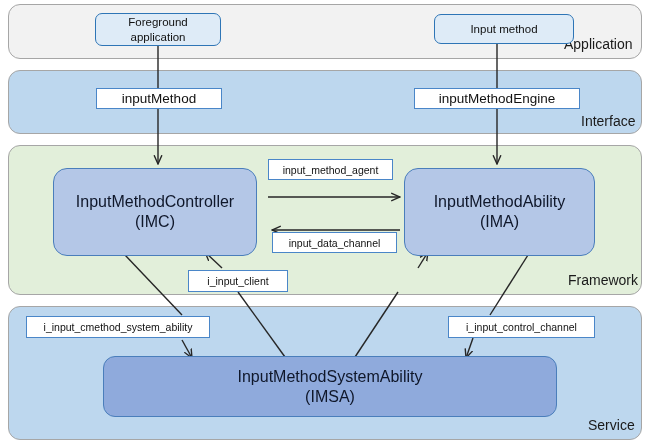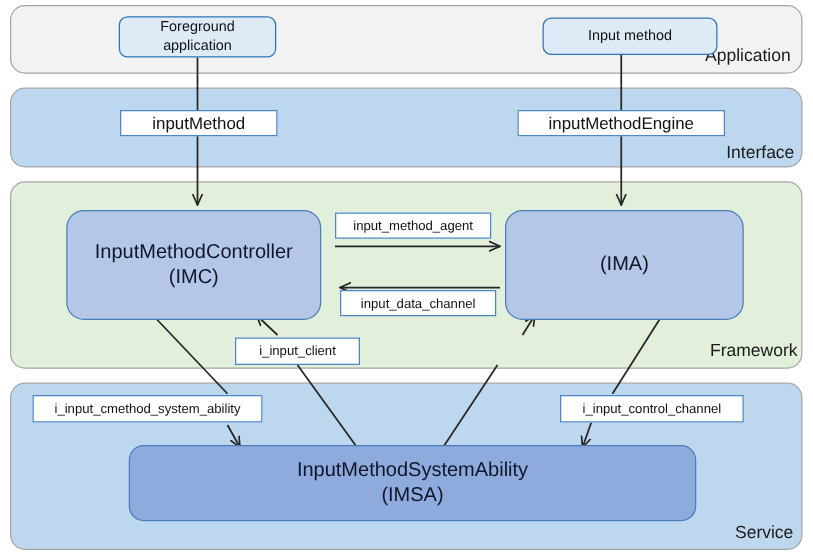--- a/index.html
+++ b/index.html
@@ -101,24 +101,25 @@
   <div class="ifbox big" style="left:414px;top:88px;width:166px;height:21px;">
     <span>inputMethodEngine</span>
   </div>
 
   <div class="compbox" style="left:53px;top:168px;width:204px;height:88px;">
     <span>InputMethodController</span>
     <span>(IMC)</span>
   </div>
 
   <div class="compbox" style="left:404px;top:168px;width:191px;height:88px;">
+    <span>InputMethodAbility</span>
     <span>(IMA)</span>
   </div>
 
-  <div class="ifbox small" style="left:268px;top:170px;width:125px;height:21px;">
+  <div class="ifbox small" style="left:268px;top:159px;width:125px;height:21px;">
     <span>input_method_agent</span>
   </div>
 
   <div class="ifbox small" style="left:272px;top:232px;width:125px;height:21px;">
     <span>input_data_channel</span>
   </div>
 
   <div class="ifbox small" style="left:188px;top:270px;width:100px;height:22px;">
     <span>i_input_client</span>
   </div>

